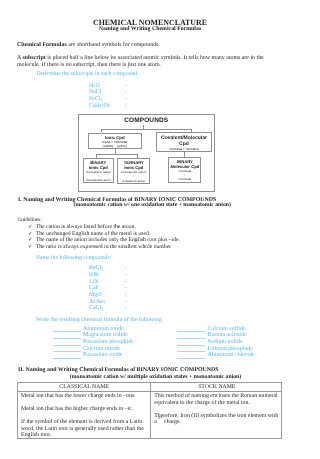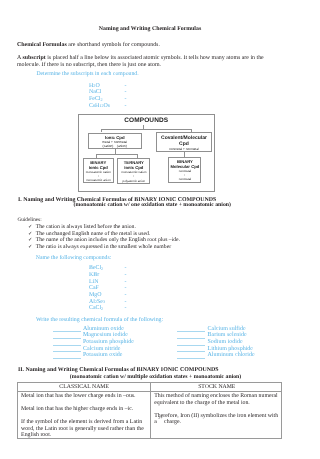--- a/index.html
+++ b/index.html
@@ -70,20 +70,21 @@
   #tbl .cell{position:absolute;font-size:5.85px;line-height:6.5px;}
   #tbl .c1{left:3.1px;top:9.9px;width:126px;}
   #tbl .c2{left:136.2px;top:9.9px;width:125px;}
   #tbl .cell p{margin:0 0 6.5px 0;}
   #tbl .cell p:last-child{margin-bottom:0;}
 </style>
 </head>
 <body>
 
 <div class="page">
+<div class="abs" id="title">CHEMICAL NOMENCLATURE</div>
 <div class="abs" id="subtitle">Naming and Writing Chemical Formulas</div>
 <div class="abs" id="p1"><b>Chemical Formulas</b><span> are shorthand symbols for compounds.</span></div>
 <div class="abs" id="p2"><span>A </span><b>subscript</b><span> is placed half a line below its associated atomic symbols. It tells how many atoms are in the molecule. If there is no subscript, then there is just one atom.</span></div>
 <div class="abs blue" id="a1prompt">Determine the subscripts in each compound.</div>
 <div class="abs blue" id="a1list">
   <div class="frow">
         <span class="f">H<sub>2</sub>O</span>
         <span class="d">-</span>
       </div>
   <div class="frow">

